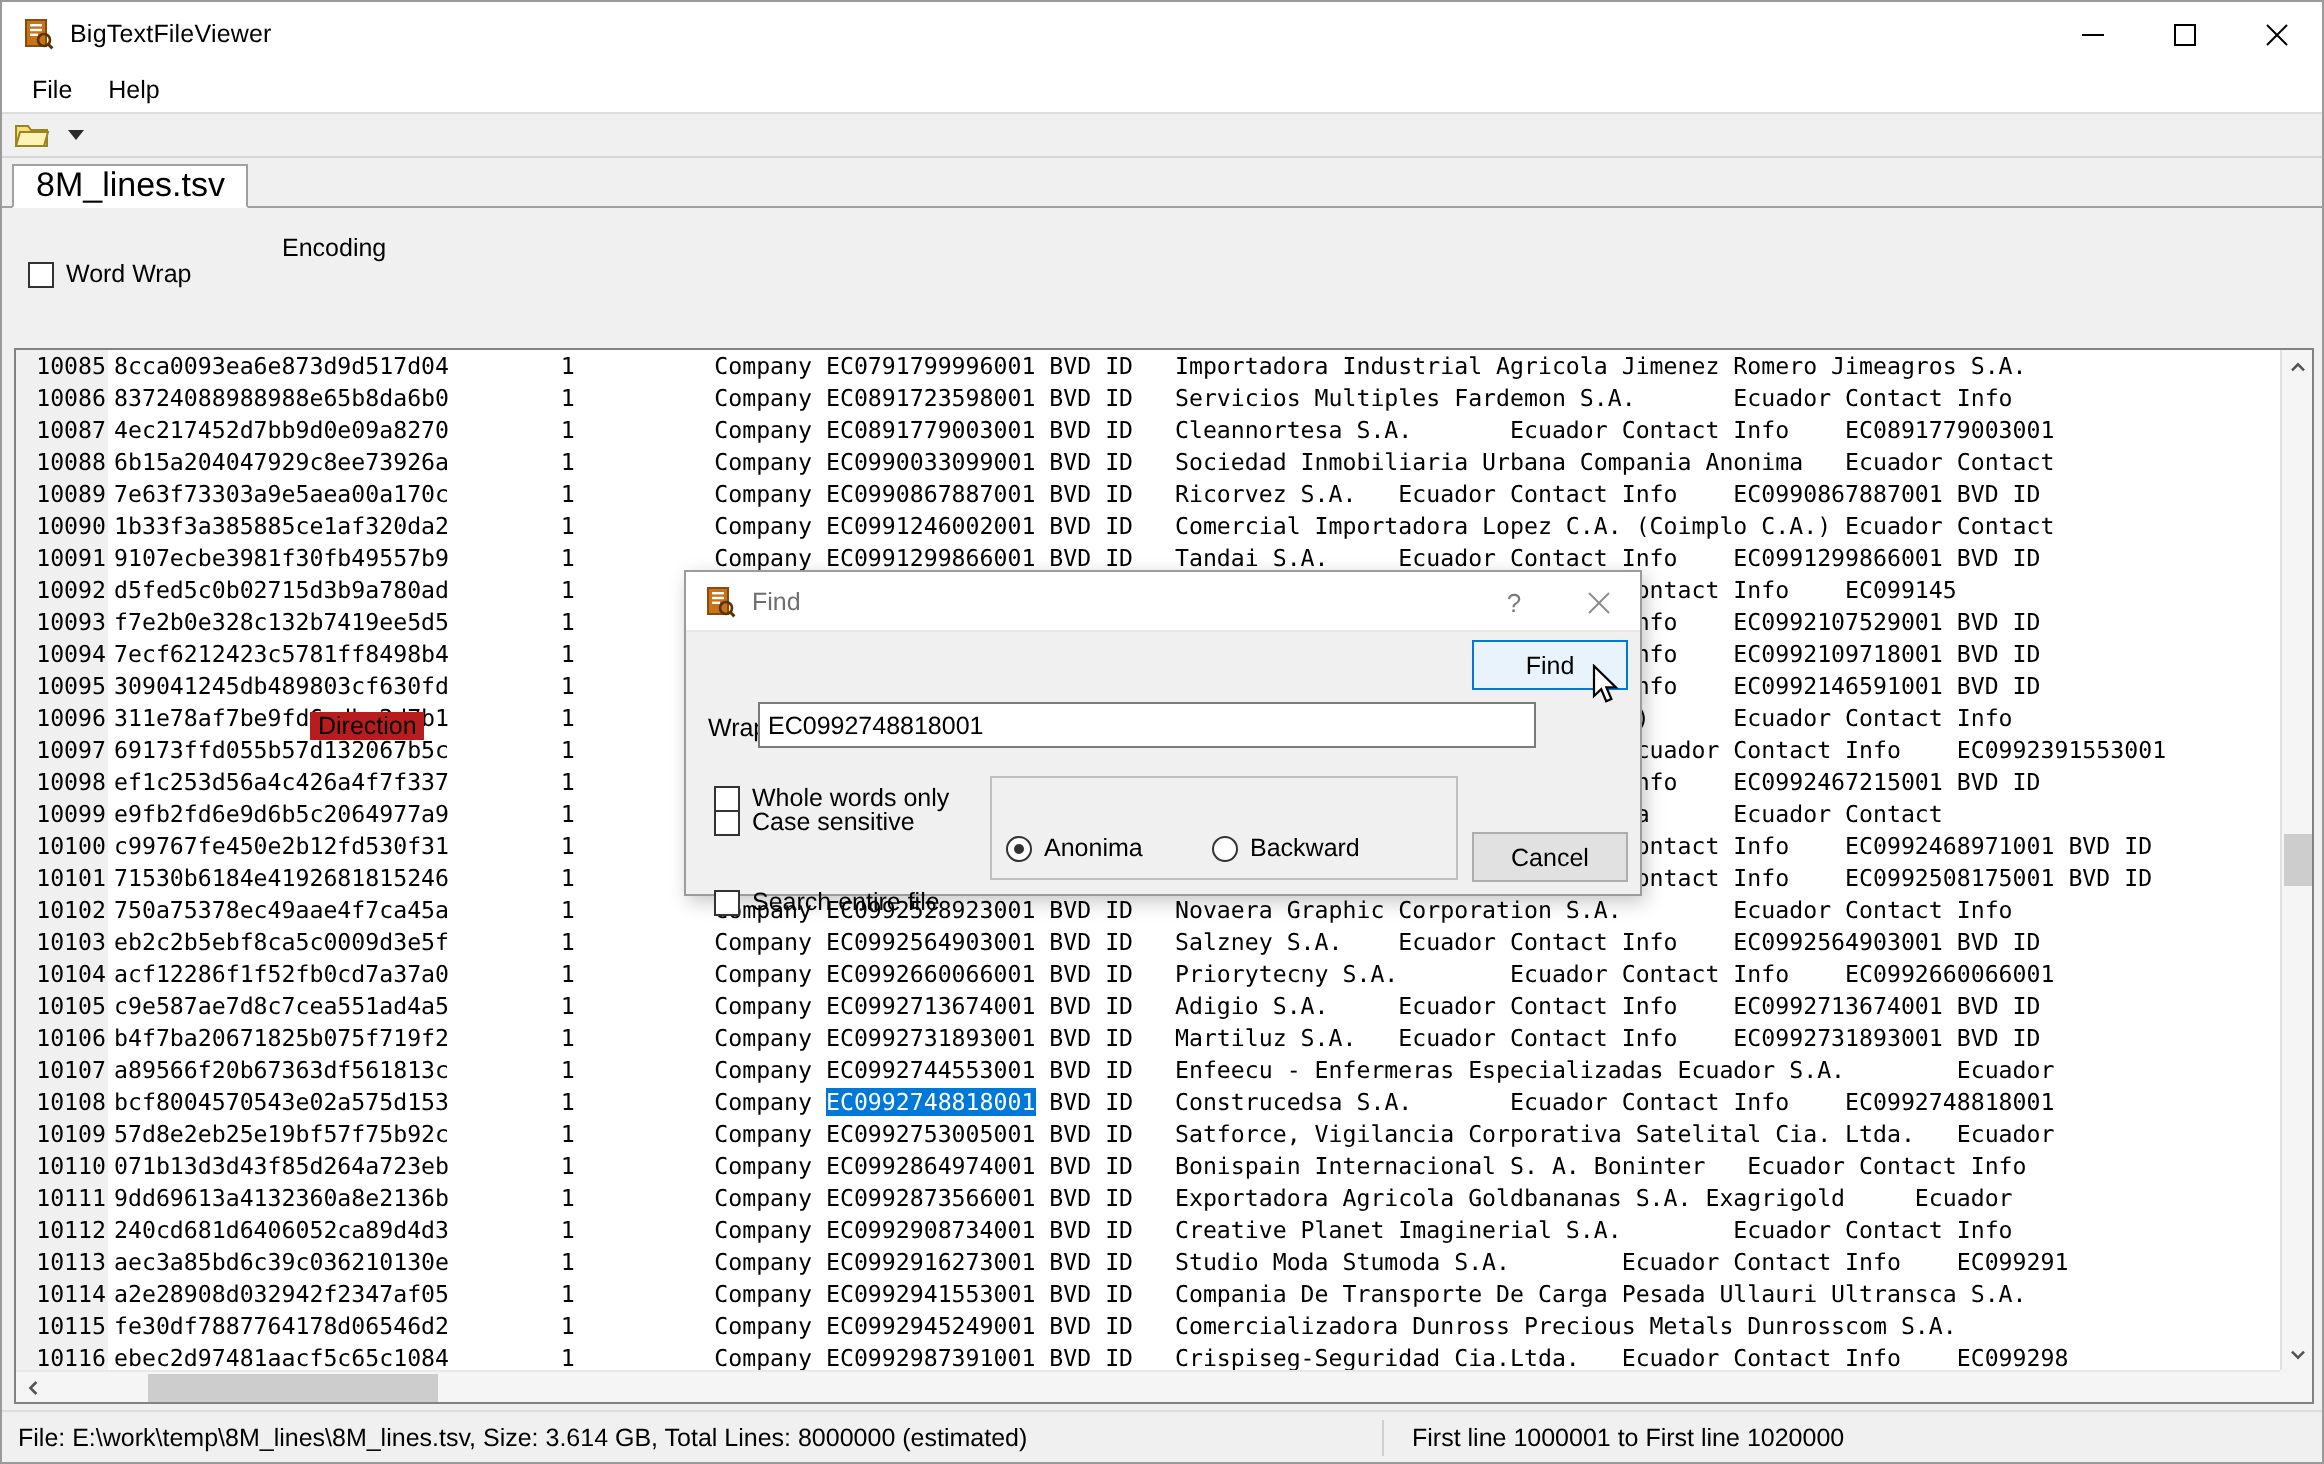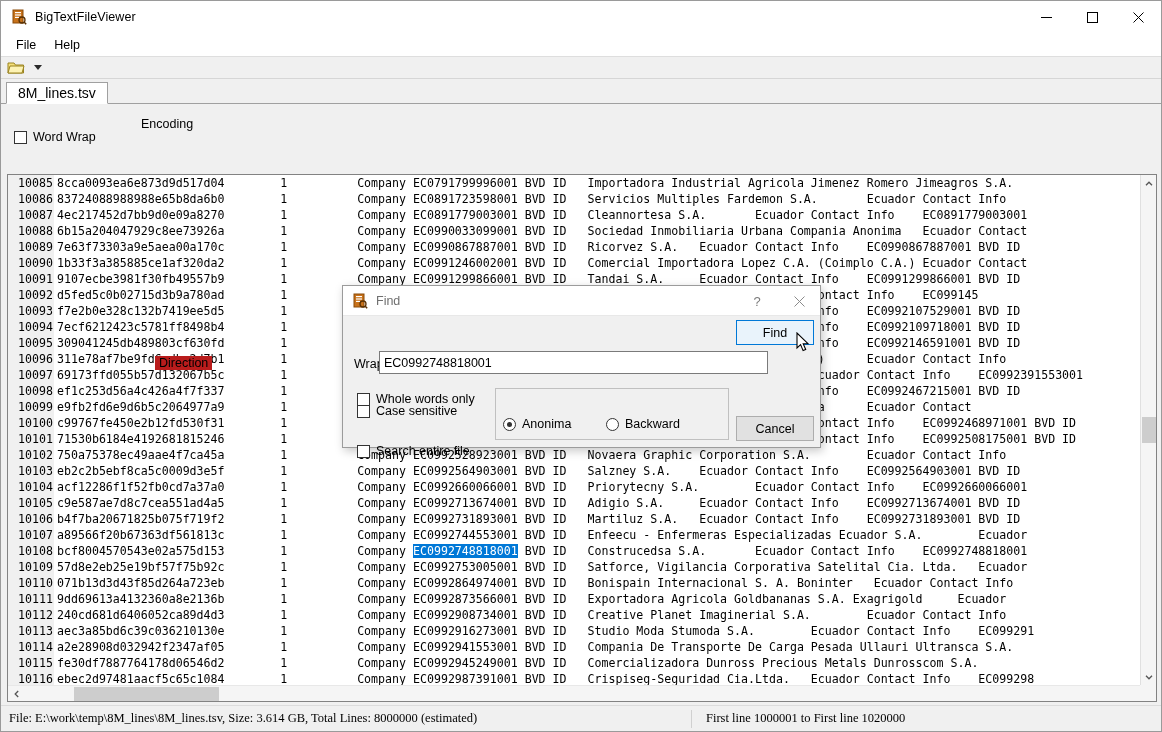--- a/index.html
+++ b/index.html
@@ -100,21 +100,21 @@
     border-bottom: 1px solid #a0a0a0;
     flex: 0 0 auto;
   }
   .tab {
     height: 22px;
     padding: 0 11px;
     background: #ffffff;
     border: 1px solid #a0a0a0;
     border-bottom: 1px solid #ffffff;
     display: flex; align-items: center;
-    font-size: 14px;
+    font-size: 17px;
     position: relative;
     top: 1px;
   }
 
   
   .controls {
     background: #f0f0f0;
     flex: 0 0 auto;
     padding: 0;
     position: relative;
@@ -310,21 +310,20 @@
   
   .statusbar {
     position: absolute;
     left: 0; bottom: 0;
     width: 1160px; height: 26px;
     background: #f0f0f0;
     border-top: 1px solid #dcdcdc;
     display: flex;
     align-items: center;
     font-size: 12.5px;
-    font-family: Liberation Serif, serif;
   }
   .sb-cell-1 {
     padding-left: 8px;
     width: 690px;
     flex: 0 0 690px;
   }
   .sb-sep {
     width: 1px; height: 18px;
     background: #d0d0d0;
     flex: 0 0 1px;

